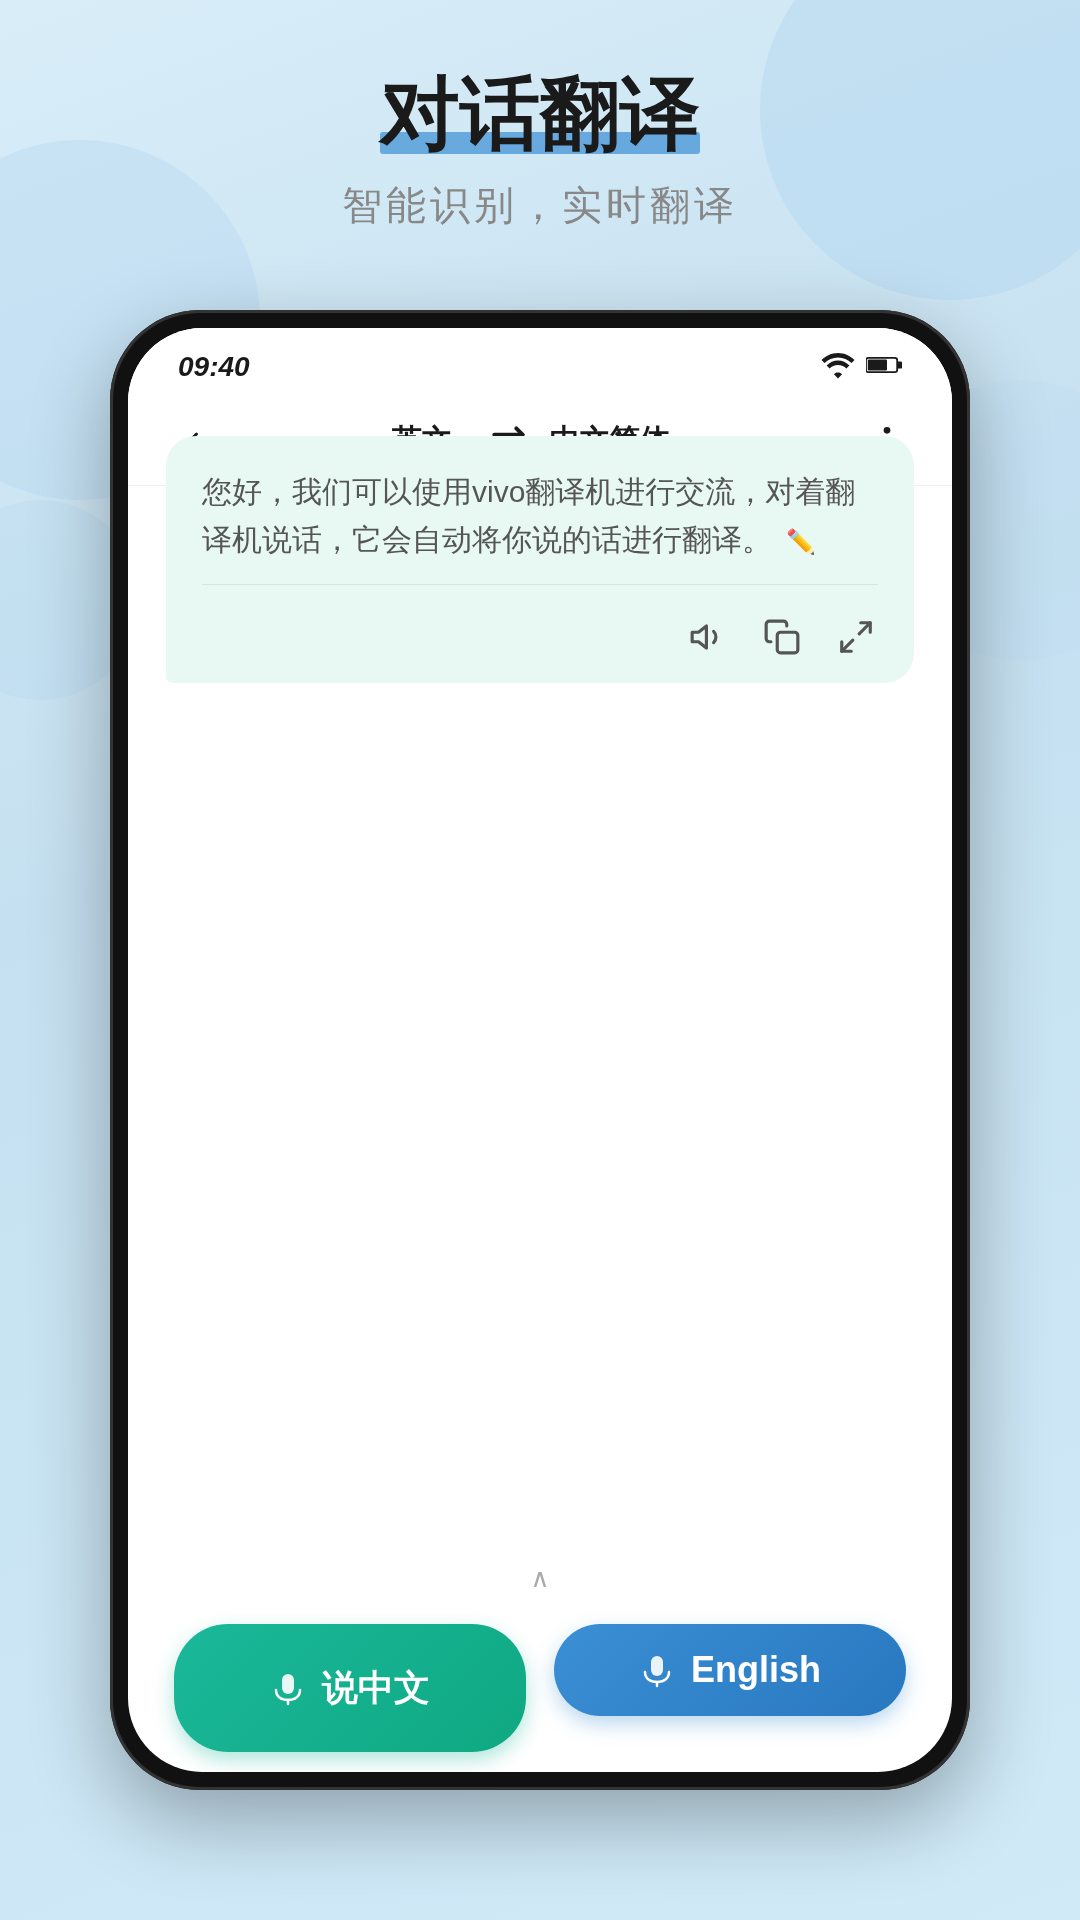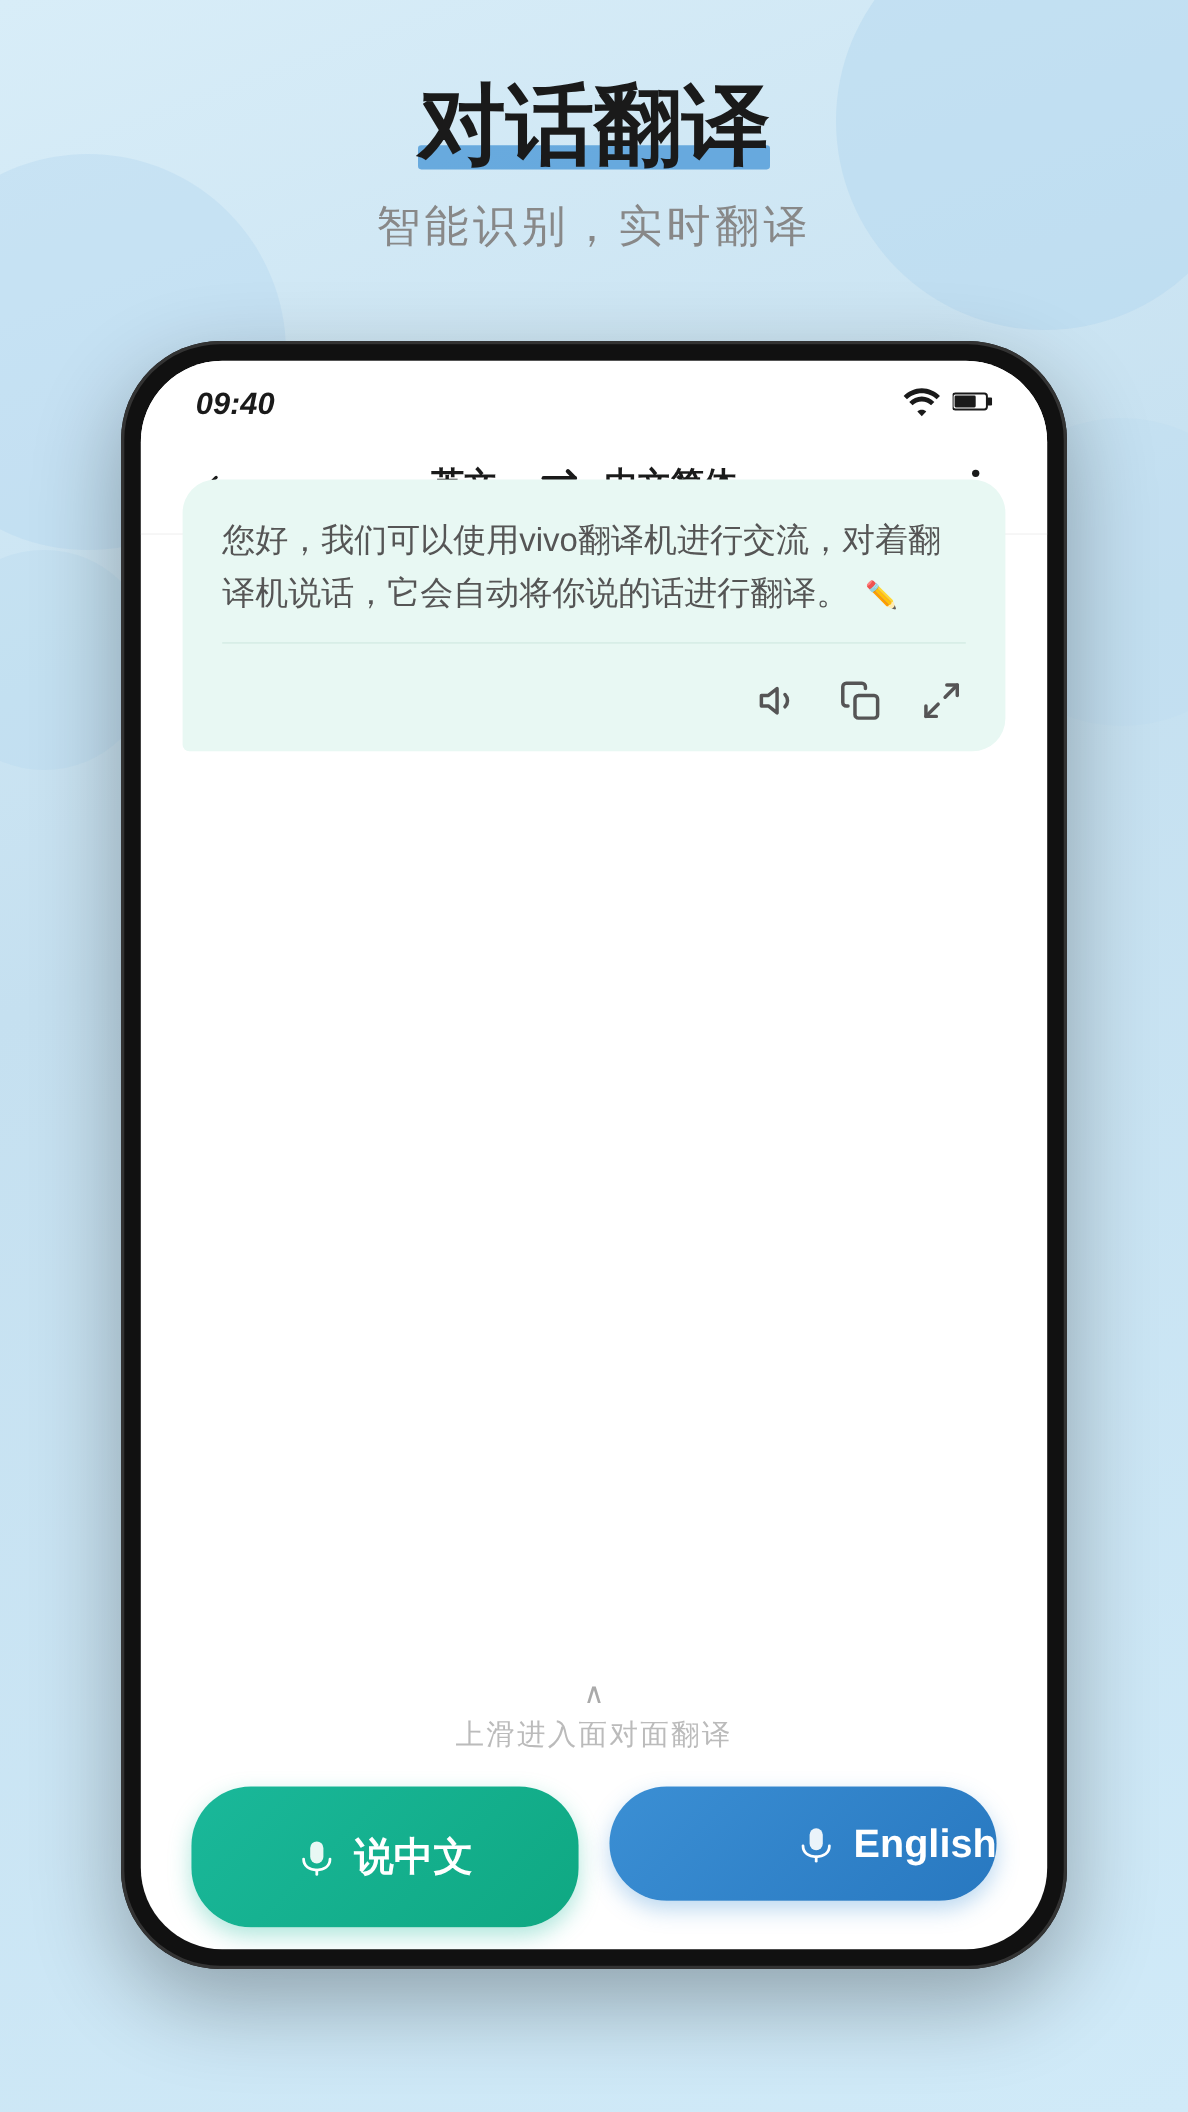--- a/index.html
+++ b/index.html
@@ -304,26 +304,26 @@
       display: flex;
       align-items: center;
       justify-content: center;
       gap: 16px;
       cursor: pointer;
       box-shadow: 0 8px 20px rgba(26, 184, 154, 0.35);
     }
 
     .btn-english {
       flex: 1;
-      height: 104px;
+      height: 92px;
       background: linear-gradient(135deg, #3b8fd4, #2878c0);
       border-radius: 54px;
       display: flex;
       align-items: center;
-      justify-content: flex-end;
+      justify-content: center;
       gap: 16px;
       cursor: pointer;
       box-shadow: 0 8px 20px rgba(59, 143, 212, 0.35);
     }
 
     .btn-label {
       font-size: 36px;
       font-weight: 700;
       color: #fff;
     }
@@ -456,21 +456,20 @@
                 <line x1="3" y1="21" x2="10" y2="14" stroke-linecap="round"></line>
               </svg>
             </div>
           </div>
         </div>
       </div>
 
       <div class="bottom-fixed">
         <div class="slide-hint">
           <span class="chevron-up">∧</span>
-          <span class="slide-text">上滑进入面对面翻译</span>
         </div>
         <div class="button-row">
           <div class="btn-chinese">
             <svg class="mic-icon" viewBox="0 0 36 36" fill="none">
               <rect x="12" y="4" width="12" height="20" rx="6" fill="white" opacity="0.9"></rect>
               <path d="M6 20c0 6.627 5.373 10 12 10s12-3.373 12-10" stroke="white" stroke-width="2.5" stroke-linecap="round" fill="none"></path>
               <line x1="18" y1="30" x2="18" y2="34" stroke="white" stroke-width="2.5" stroke-linecap="round"></line>
             </svg>
             <span class="btn-label">说中文</span>
           </div>

